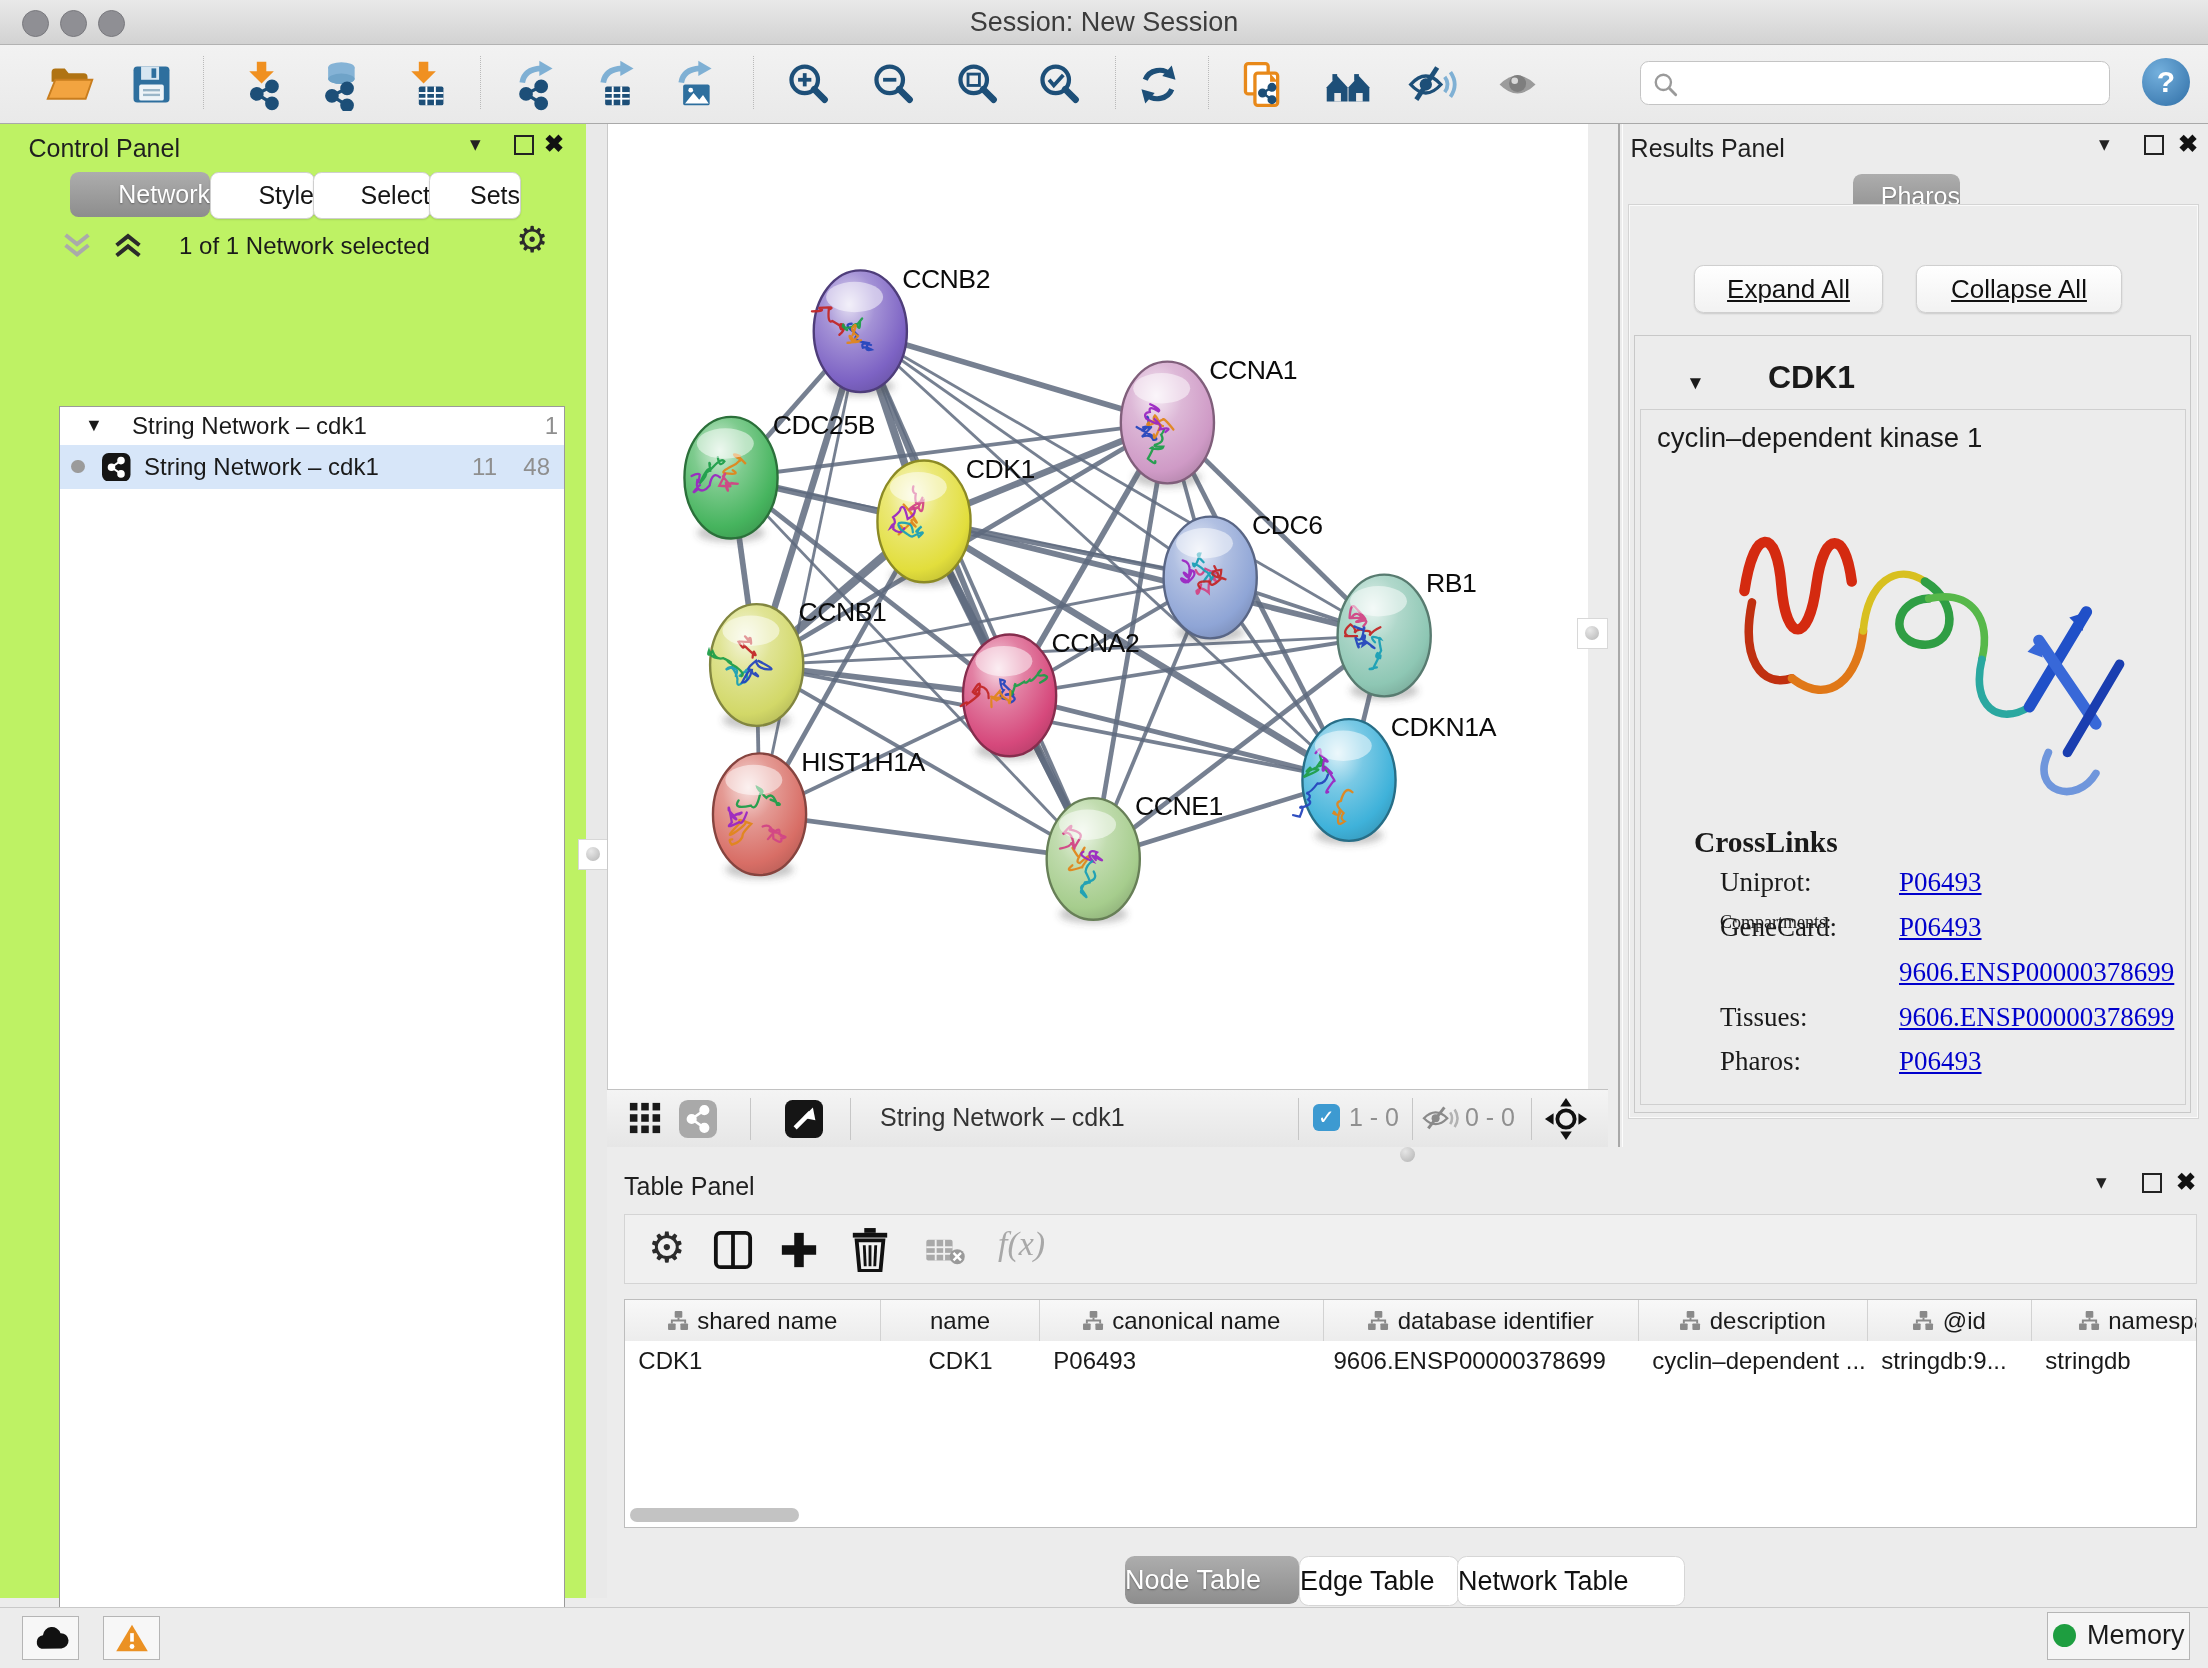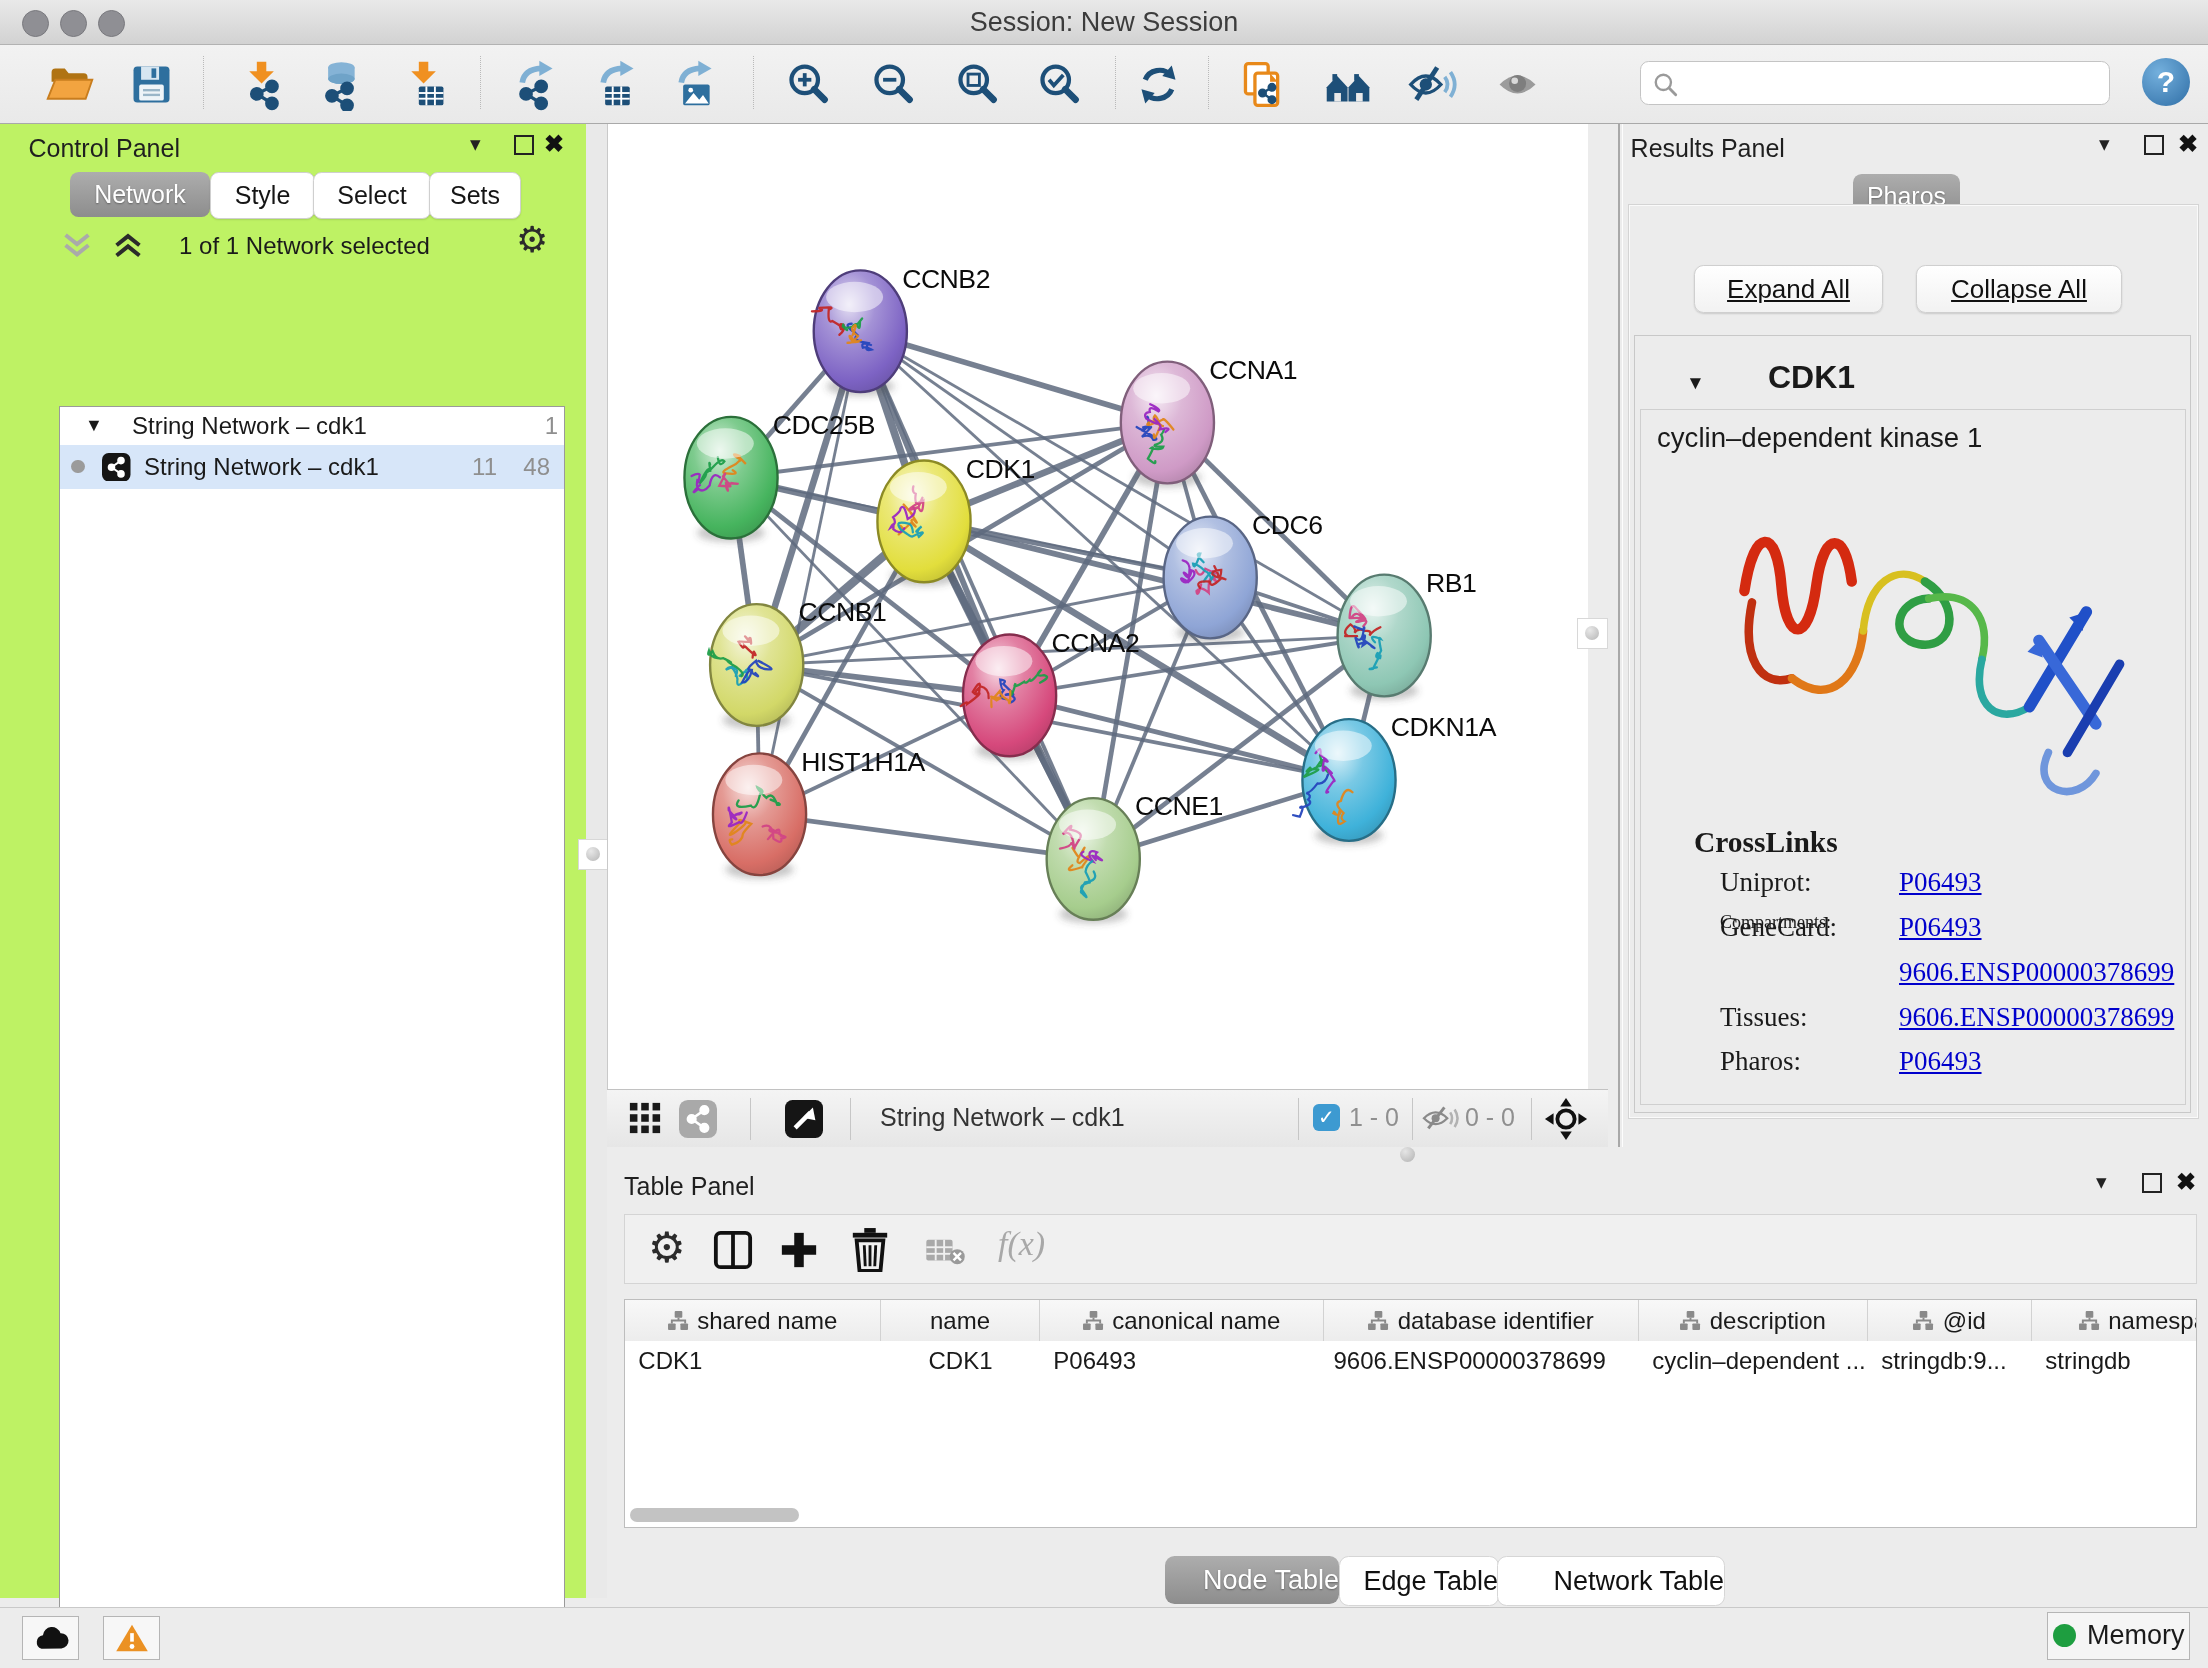--- a/index.html
+++ b/index.html
@@ -14,21 +14,21 @@
   .tbtn{position:absolute;top:7.6px;width:63px;height:63px;display:flex;align-items:center;justify-content:center;}
   .tsep{position:absolute;top:11.4px;height:53px;border-left:1.9px dotted #b9b9b9;width:0;}
   .searchbox{position:absolute;left:1640px;top:16px;width:468px;height:42px;background:#fff;border:1px solid #c4c4c4;border-radius:8.6px;}
   .searchbox input{position:absolute;left:42px;top:1.9px;width:409px;height:34px;border:none;outline:none;font-size:25px;background:transparent;font-family:"Liberation Sans",sans-serif;}
   .helpbtn{position:absolute;left:2142px;top:13.3px;width:48px;height:48px;border-radius:50%;background:radial-gradient(circle at 35% 30%,#74b0dd,#2f6ea6);display:flex;align-items:center;justify-content:center;color:#fff;font-size:30px;font-weight:bold;}
   
   .panel-title{font-size:25px;color:#1f1f1f;}
   .wc-dd{font-size:21px;color:#222;}
   .wc-box{width:16px;height:16px;border:2.4px solid #222;}
   .wc-x{font-size:24px;font-weight:bold;color:#111;}
-  .tab{position:absolute;height:45px;border-radius:8.6px;display:flex;align-items:center;justify-content:center;font-size:25px;}
+  .tab{position:absolute;height:45px;border-radius:8.6px;display:flex;align-items:center;justify-content:flex-end;font-size:25px;}
   .tab.on{background:linear-gradient(#adadad,#8d8d8d);color:#fff;text-shadow:0 1px 1.9px rgba(0,0,0,.35);}
   .tab.off{background:#fff;color:#151515;border:1px solid #cfcfcf;box-shadow:0 1px 1.9px rgba(0,0,0,.12);}
   
   .treebox{left:59px;top:282px;width:504px;height:1301px;background:#fff;border:1px solid #9a9a9a;}
   .childrow{position:absolute;left:0;top:38px;width:504px;height:44px;background:#d7e6f9;}
   .gray{color:#8f8f8f;}
   
   .netcanvas{left:607px;top:124px;width:980px;height:965px;background:#fff;border-left:1px solid #c9c9c9;}
   .netbar{left:607px;top:1089px;width:1001px;height:57px;background:linear-gradient(#f4f4f4,#e6e6e6);border-top:1px solid #c2c2c2;border-bottom:1px solid #bdbdbd;}
   .nsep{position:absolute;top:7.6px;height:42px;border-left:1px solid #c6c6c6;width:0;}
@@ -43,21 +43,21 @@
   .rdesc{left:1640px;top:409px;width:544px;height:694px;border:1px solid #cfcfcf;}
   .serif{font-family:"Liberation Serif","DejaVu Serif",serif;}
   .xl-link{color:#0000cc;text-decoration:underline;}
   
   .ttolbar{left:624px;top:1214px;width:1571px;height:68px;background:#f0f0f0;border:1px solid #d4d4d4;}
   .thead{left:624px;top:1299px;width:1571px;height:42px;background:linear-gradient(#f8f8f8,#ececec);border:1px solid #bdbdbd;border-bottom:1.9px solid #b0b0b0;display:flex;overflow:hidden;}
   .th{height:42px;display:flex;align-items:center;justify-content:center;gap:8.6px;font-size:24px;border-right:1px solid #d2d2d2;box-sizing:border-box;flex:none;}
   .tbody{left:624px;top:1341px;width:1571px;height:186px;background:#fff;border:1px solid #bdbdbd;border-top:none;overflow:hidden;}
   .trow{display:flex;height:40px;align-items:center;}
   .td{font-size:24px;padding-left:13.3px;box-sizing:border-box;flex:none;white-space:nowrap;overflow:hidden;}
-  .btab{position:absolute;height:48px;display:flex;align-items:center;justify-content:flex-end;font-size:27px;border-radius:9.5px;margin-left:40px;}
+  .btab{position:absolute;height:48px;display:flex;align-items:center;justify-content:flex-start;font-size:27px;border-radius:9.5px;}
   
   .statusbar{left:0;top:1607px;width:2208px;height:61px;background:#ececec;border-top:1px solid #c9c9c9;}
   .sbtn{position:absolute;top:7.6px;width:55px;height:42px;background:#f7f7f7;border:1.9px solid #b5b5b5;display:flex;align-items:center;justify-content:center;}
   text{font-family:"Liberation Sans",sans-serif;}
 </style>
 </head>
 <body>
 
 <div class="app">
 

